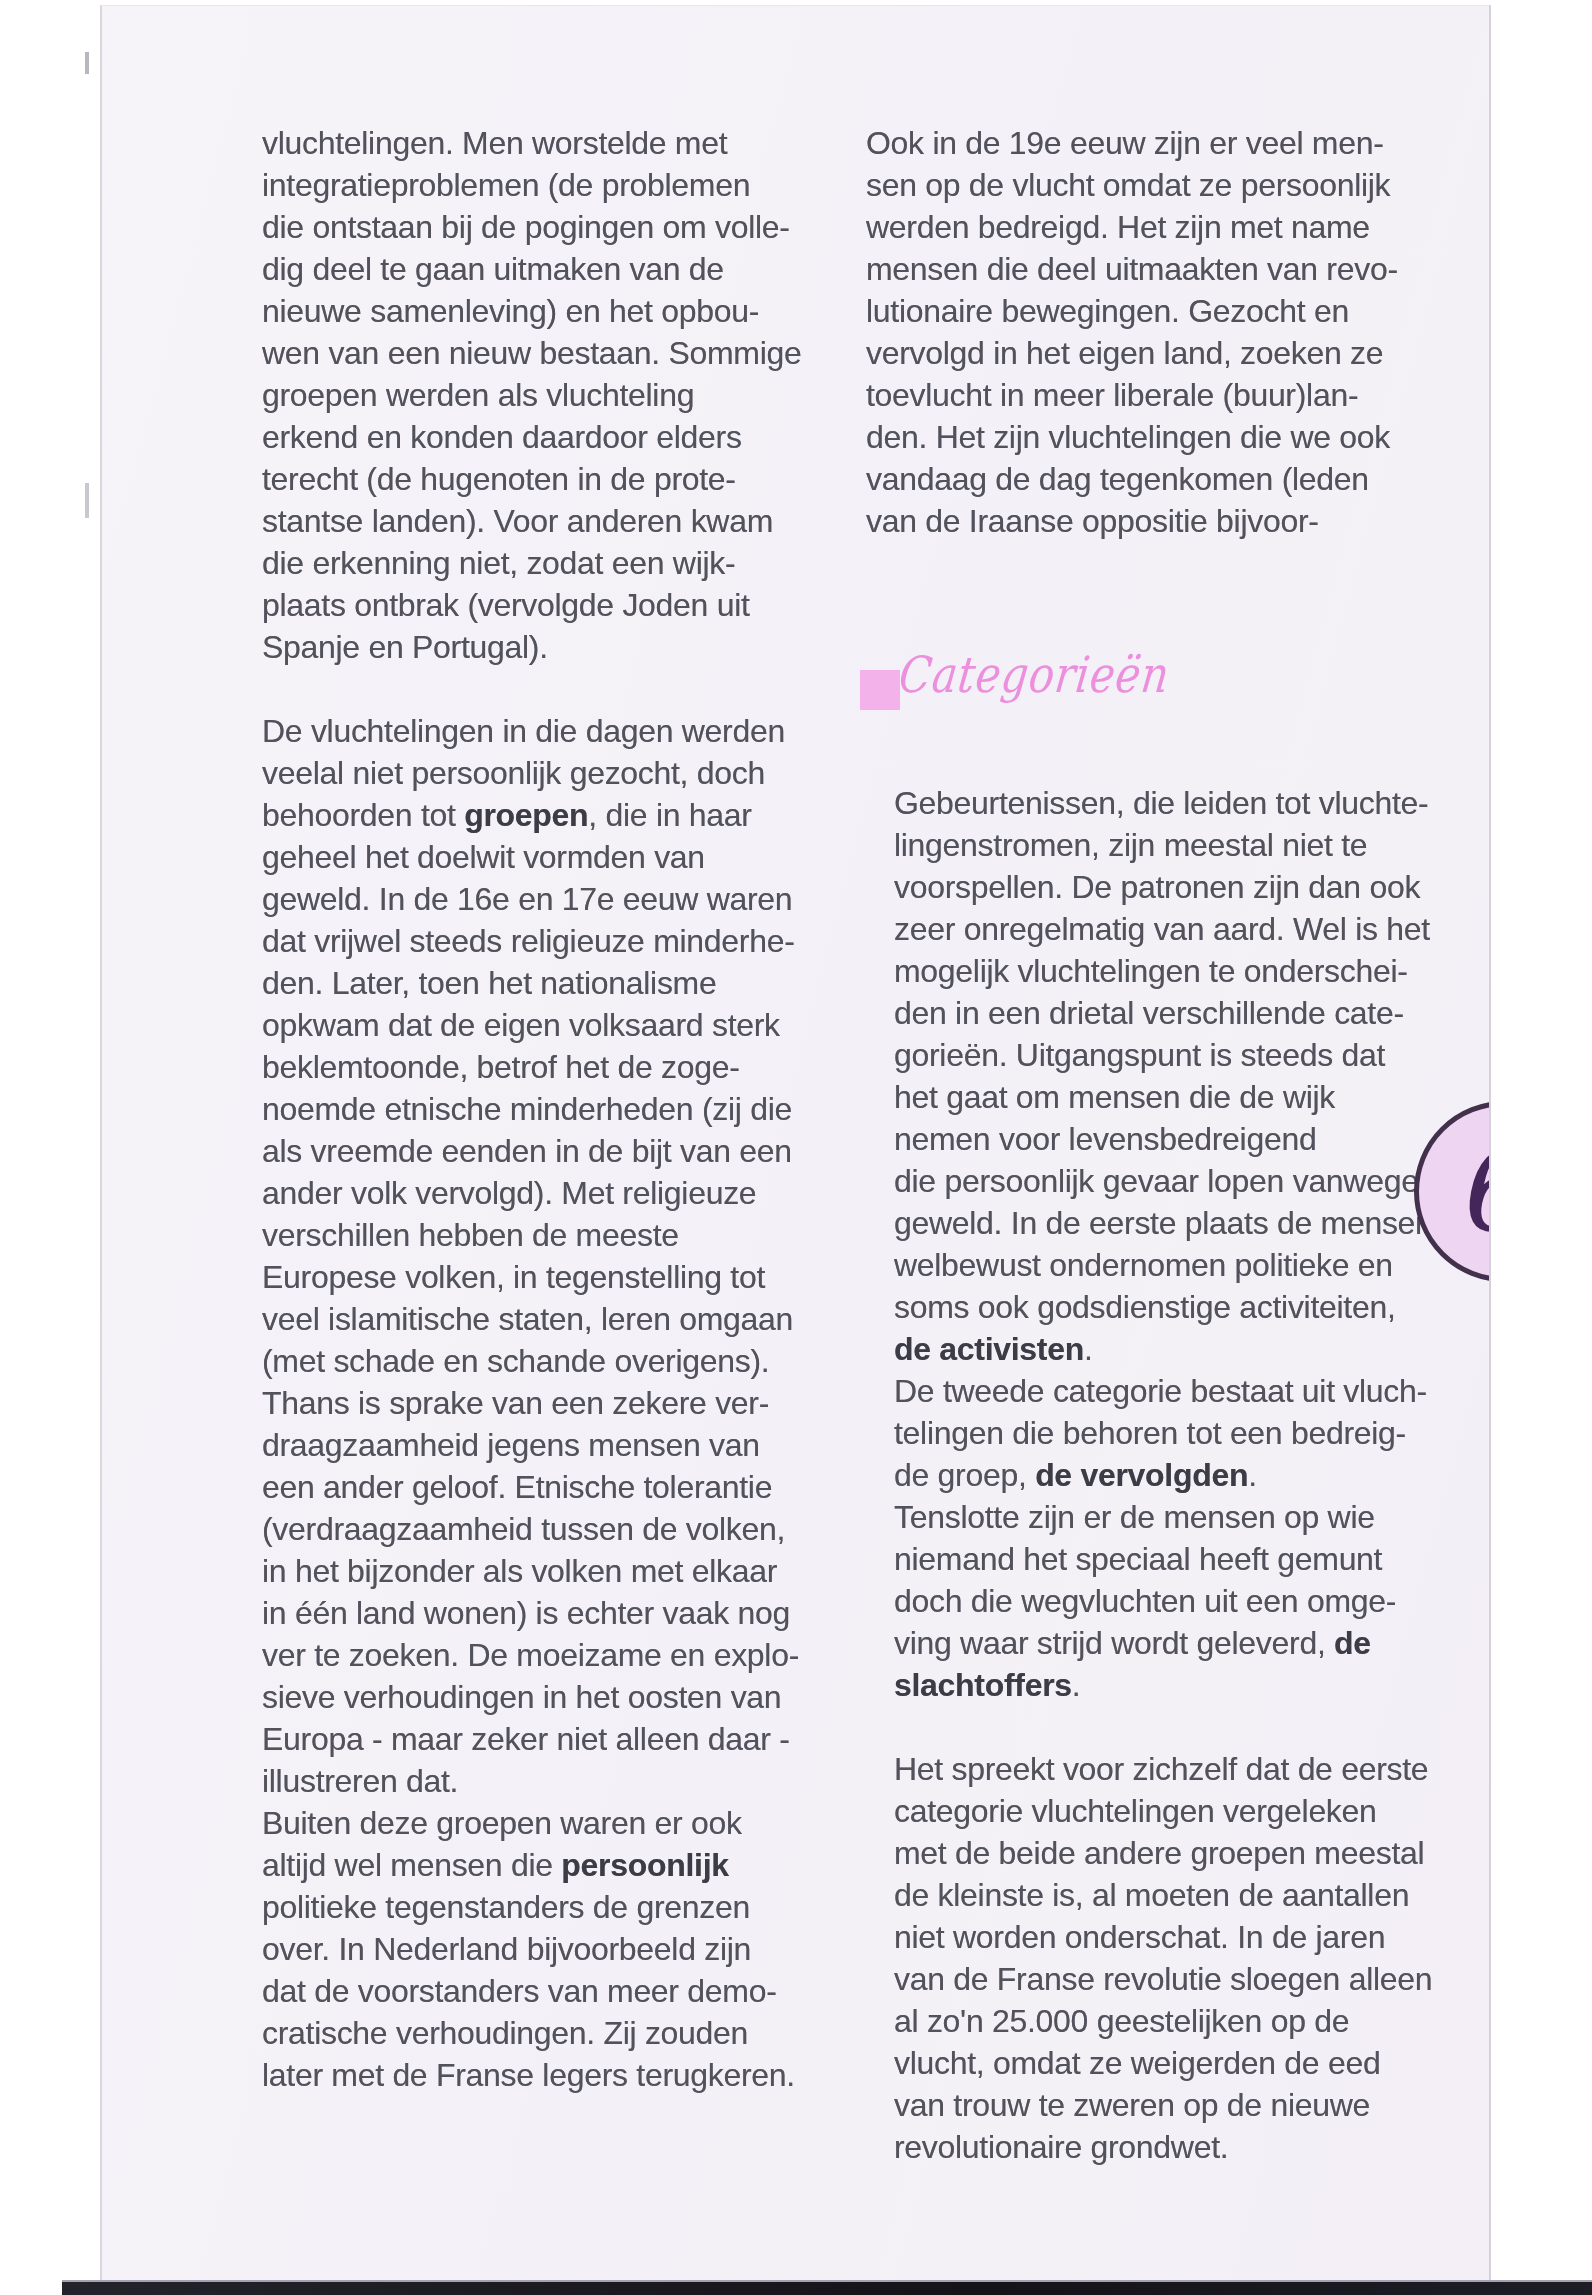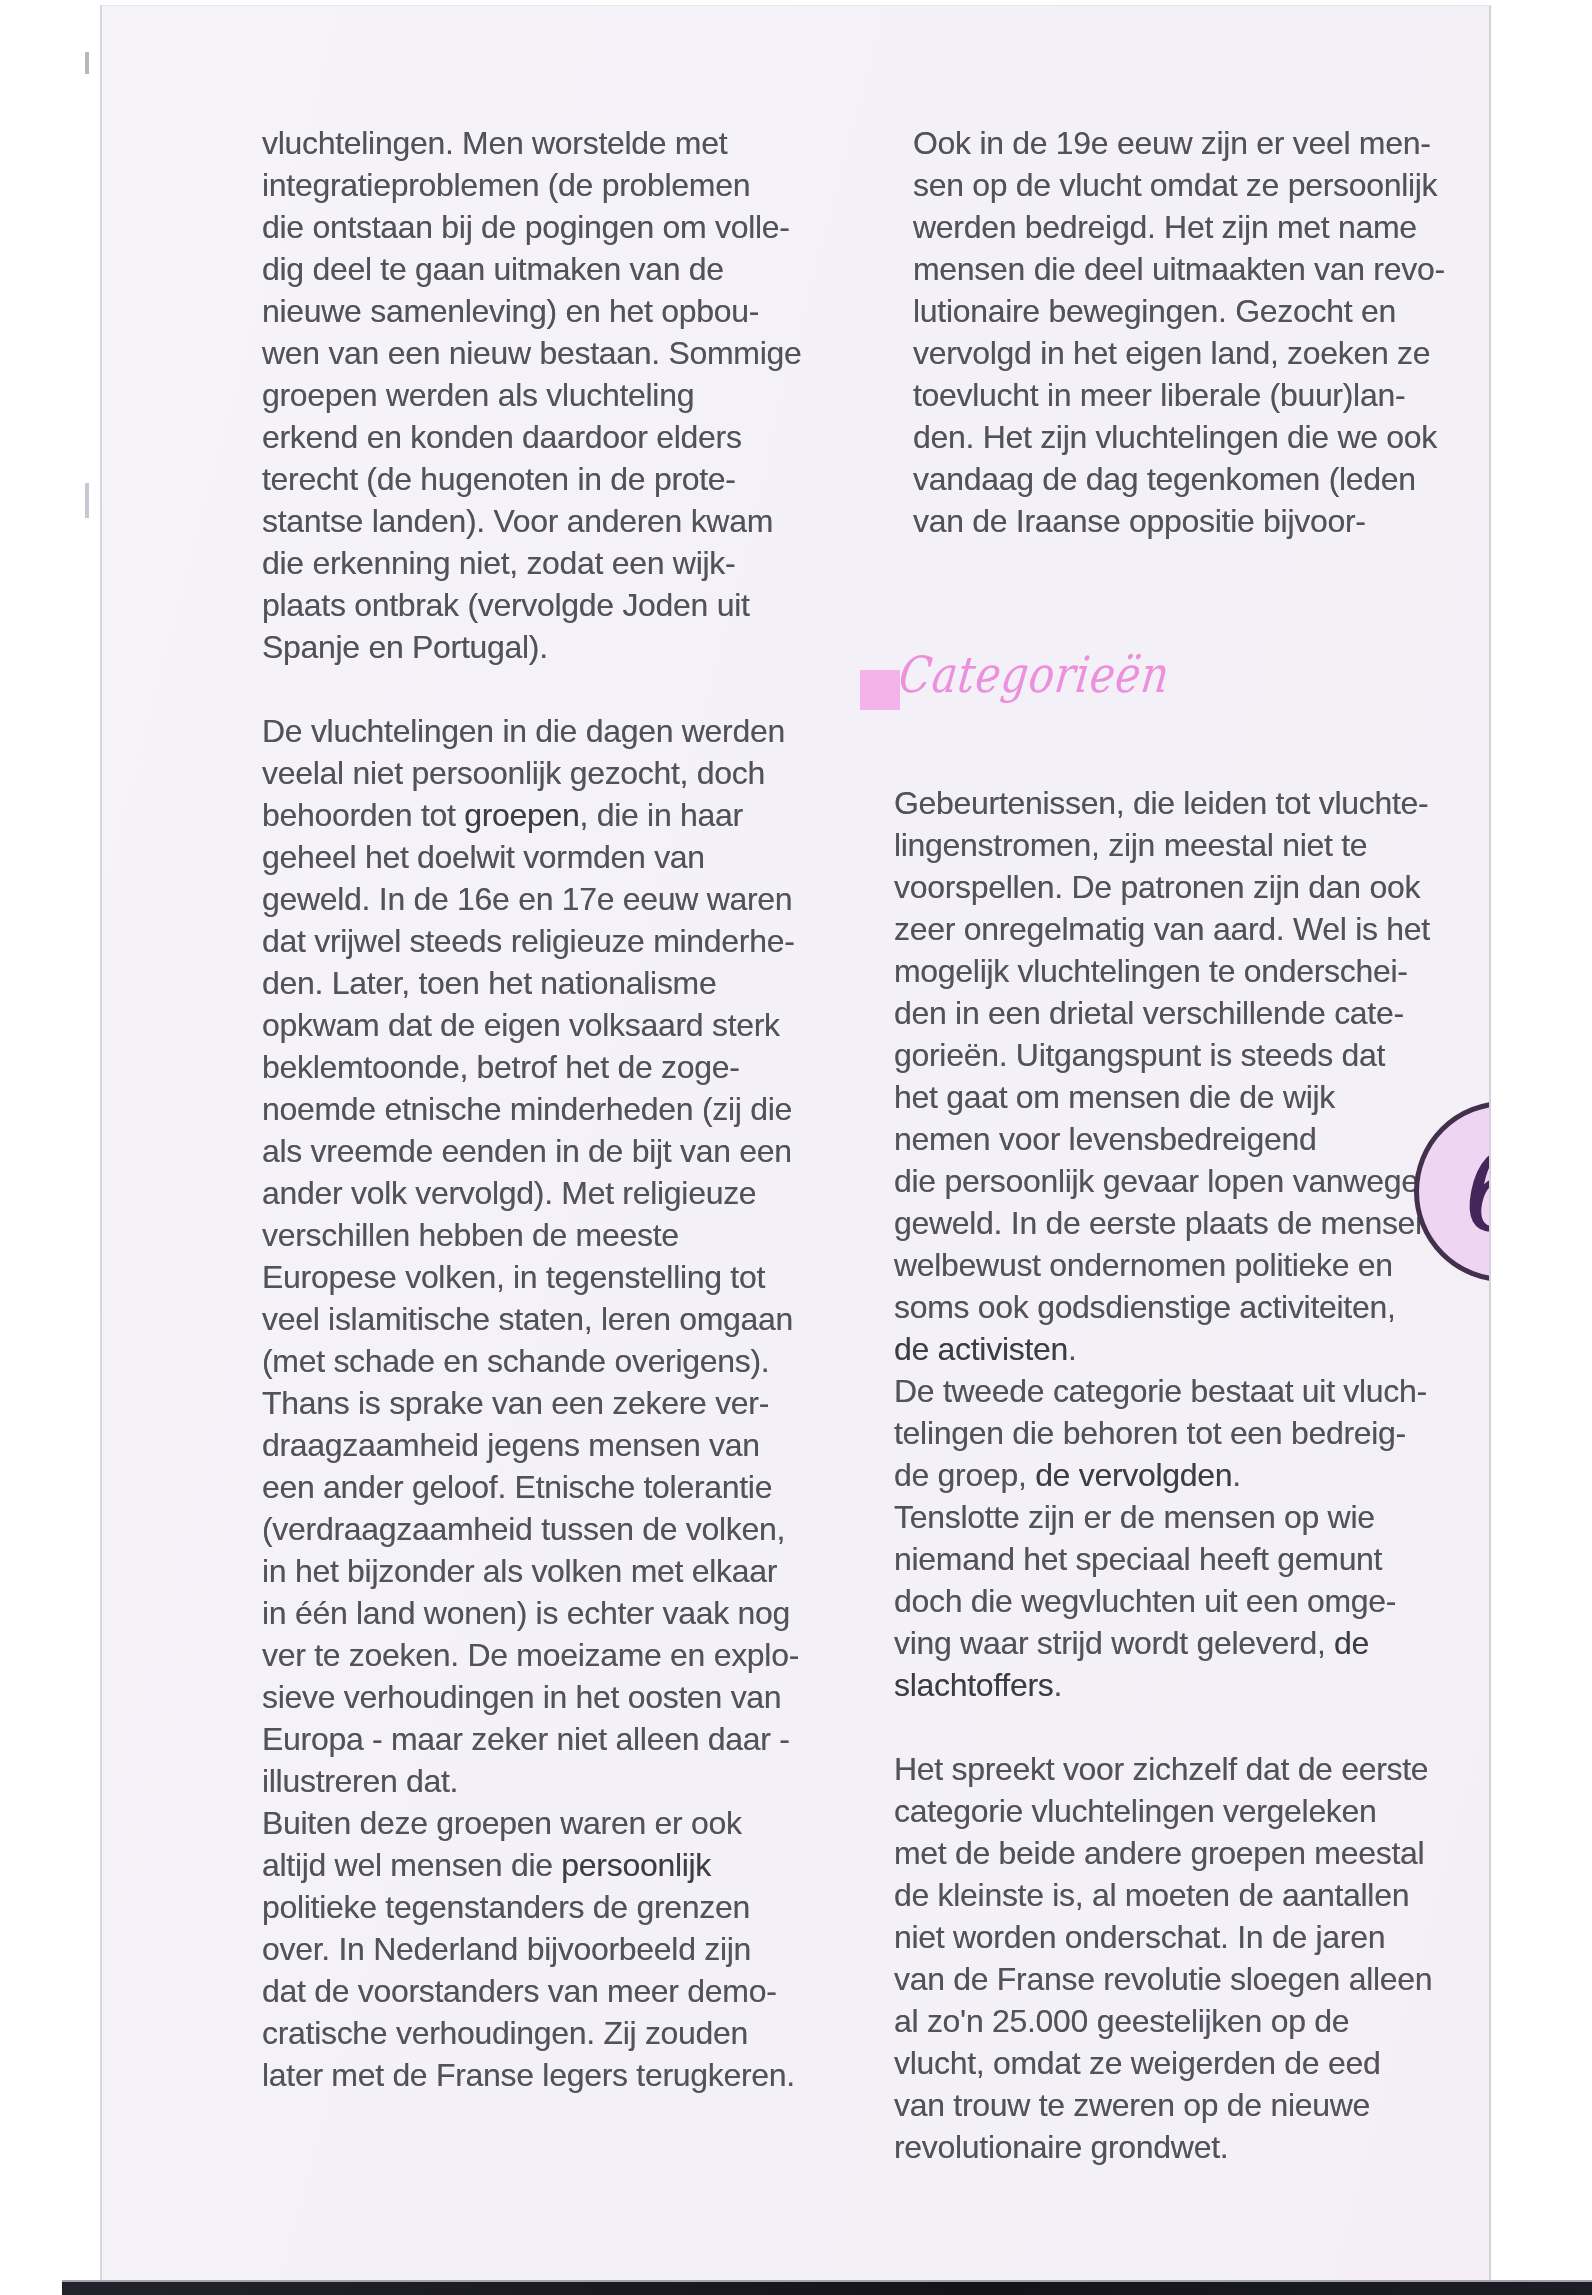--- a/index.html
+++ b/index.html
@@ -22,23 +22,23 @@
     overflow:hidden;
   }
   .col{
     position:absolute;
     font-size:32px;
     letter-spacing:-0.3px;
     color:#52525c;
     text-shadow:0 0 0.5px rgba(82,82,92,0.55);
   }
   .ln{height:42px;line-height:42px;white-space:nowrap;}
-  .ln .b{font-weight:normal;color:#3c3c46;}
+  .ln .b{font-weight:bold;color:#3c3c46;}
   #col-left{left:160px;top:116px;width:578px;}
-  #col-right-intro{left:764px;top:116px;width:595px;margin-left:47px;}
+  #col-right-intro{left:764px;top:116px;width:595px;}
   #col-right-body{left:764px;top:776px;width:595px;margin-left:28px;}
   
   #heading-bullet{
     position:absolute;left:758px;top:664px;
     width:40px;height:40px;
   }
   #section-heading{
     position:absolute;left:801px;top:640px;
     font-family:"DejaVu Serif", serif;
     font-style:italic;

